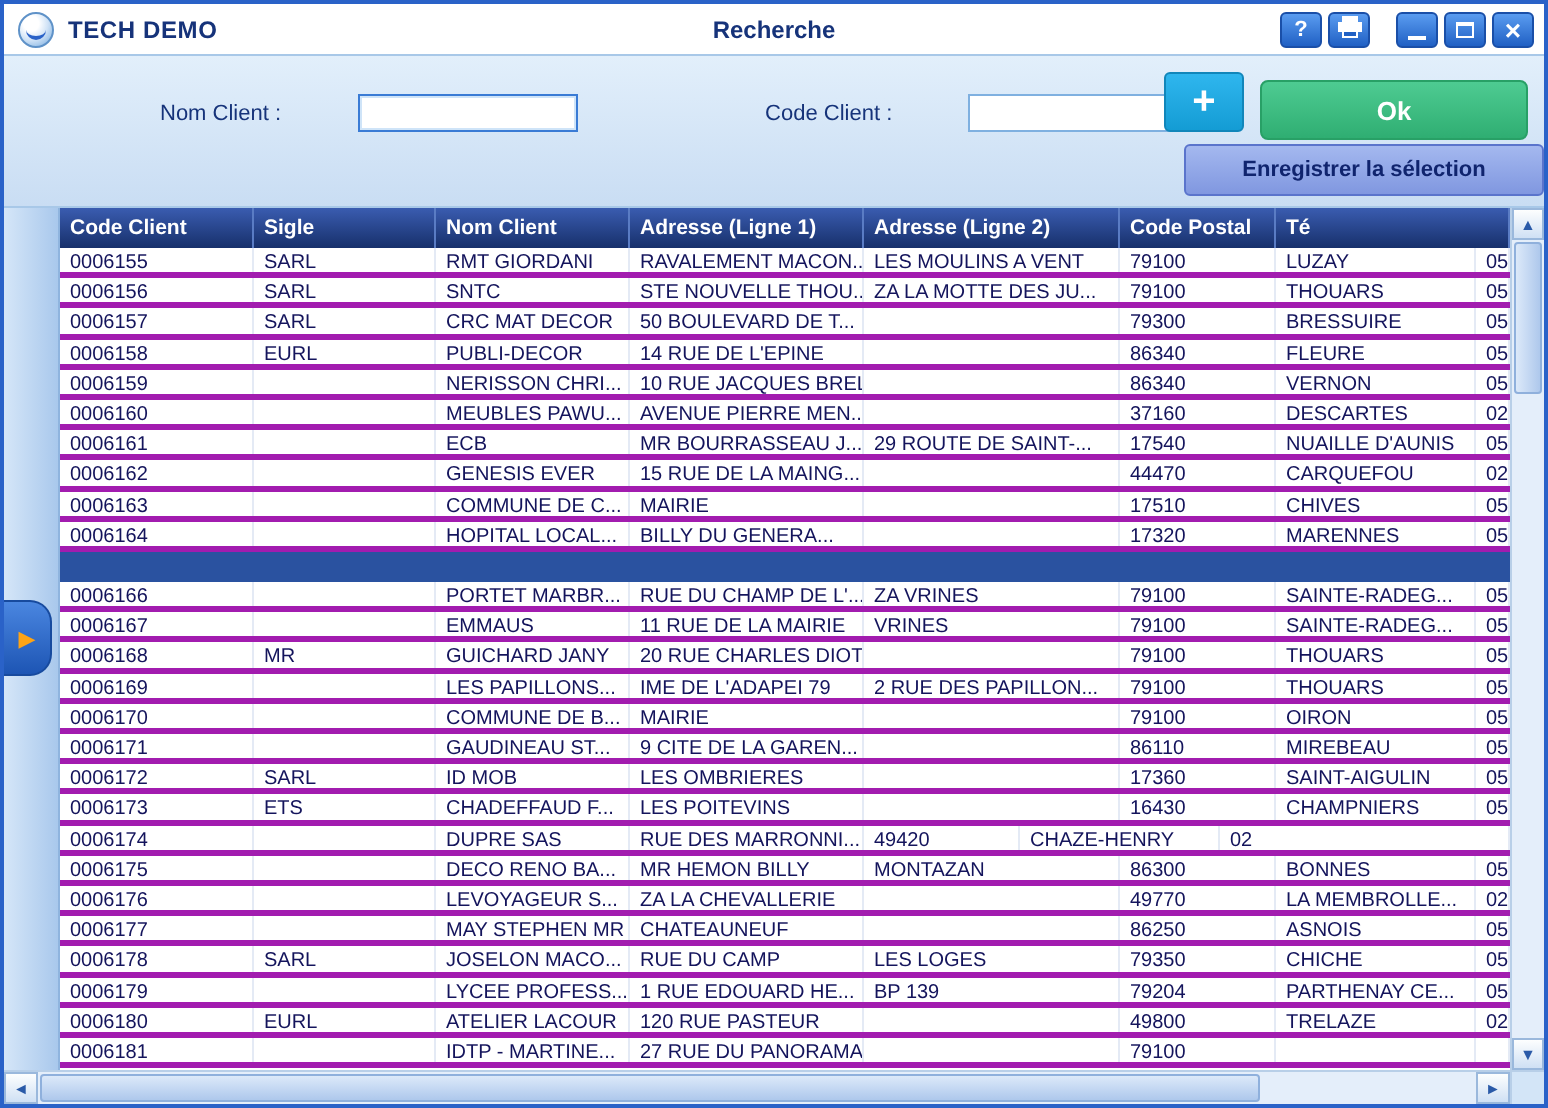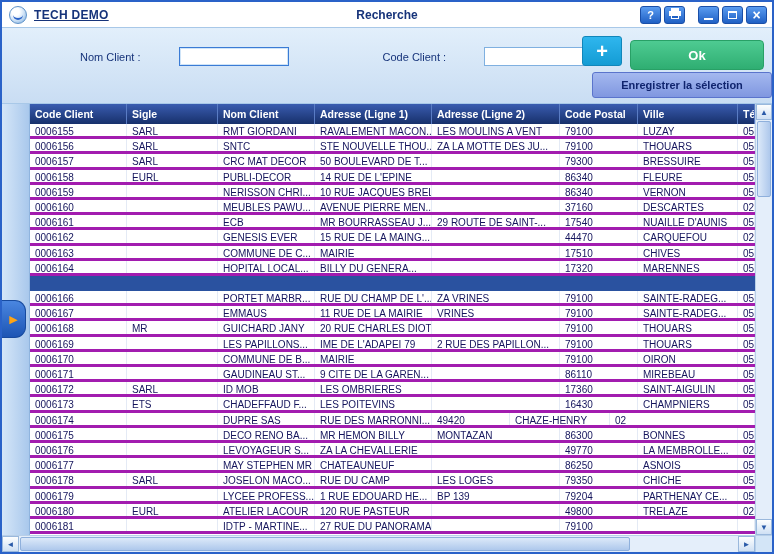--- a/index.html
+++ b/index.html
@@ -17,21 +17,21 @@
   }
   .logo {
     width: 18px; height: 18px; border-radius: 50%;
     background: radial-gradient(circle at 35% 30%, #ffffff 25%, #cfe2f6 55%, #6fa6dc);
     border: 1px solid #5f92c8; margin: 0 7px 0 2px; position: relative; flex: none;
   }
   .logo::after {
     content: ""; position: absolute; left: 3px; top: 6px; width: 10px; height: 5px;
     border-bottom: 2px solid #2a62c8; border-radius: 0 0 6px 6px;
   }
-  .app-title { font-weight: bold; font-size: 12px; color: #16337a; letter-spacing: .3px; text-decoration: underline; }
+  .app-title { font-weight: bold; font-size: 12px; color: #16337a; letter-spacing: .3px; }
   .dialog-title {
     position: absolute; left: 0; right: 0; text-align: center;
     font-weight: bold; font-size: 12px; color: #16337a; pointer-events: none;
   }
   .win-buttons { margin-left: auto; display: flex; gap: 3px; z-index: 1; align-items: center; }
   .winbtn {
     width: 21px; height: 18px; border: 1px solid #1a4fa8; border-radius: 3px;
     background: linear-gradient(#5a9cf0, #2060c4); color: #fff;
     font-size: 11px; font-weight: bold; display: flex; align-items: center; justify-content: center;
     cursor: pointer; padding: 0; font-family: "Liberation Sans", sans-serif;
@@ -186,21 +186,20 @@
     </div>
 
     <div class="grid">
       <div class="grid-header">
         <div class="hcell c0">Code Client</div>
         <div class="hcell c1">Sigle</div>
         <div class="hcell c2">Nom Client</div>
         <div class="hcell c3">Adresse (Ligne 1)</div>
         <div class="hcell c4">Adresse (Ligne 2)</div>
         <div class="hcell c5">Code Postal</div>
-        <div class="hcell c6">Ville</div>
         <div class="hcell c7">Té</div>
       </div>
       <div class="grid-body">
           <div class="trow">
             <div class="tcell c0">0006155</div>
             <div class="tcell c1">SARL</div>
             <div class="tcell c2">RMT GIORDANI</div>
             <div class="tcell c3">RAVALEMENT MACON...</div>
             <div class="tcell c4">LES MOULINS A VENT</div>
             <div class="tcell c5">79100</div>

